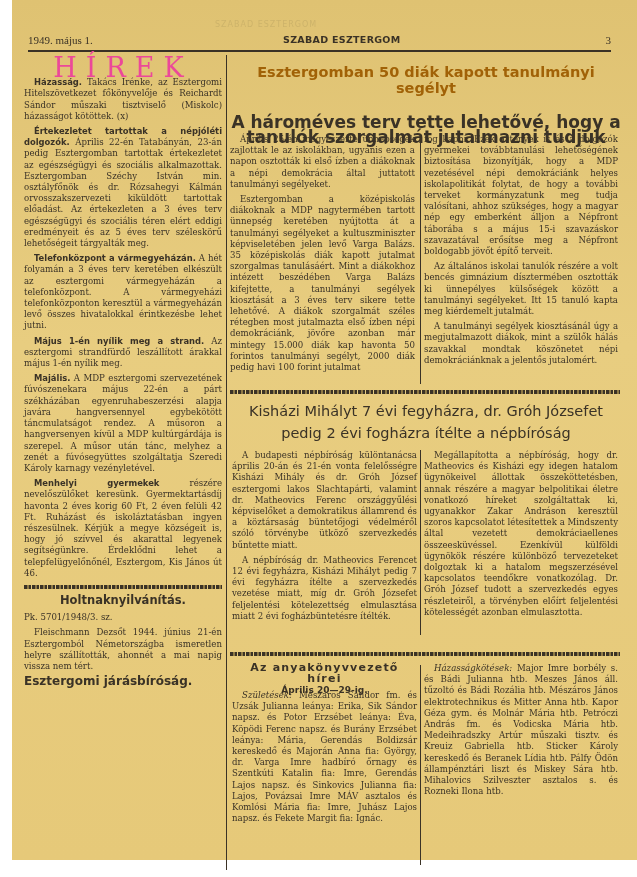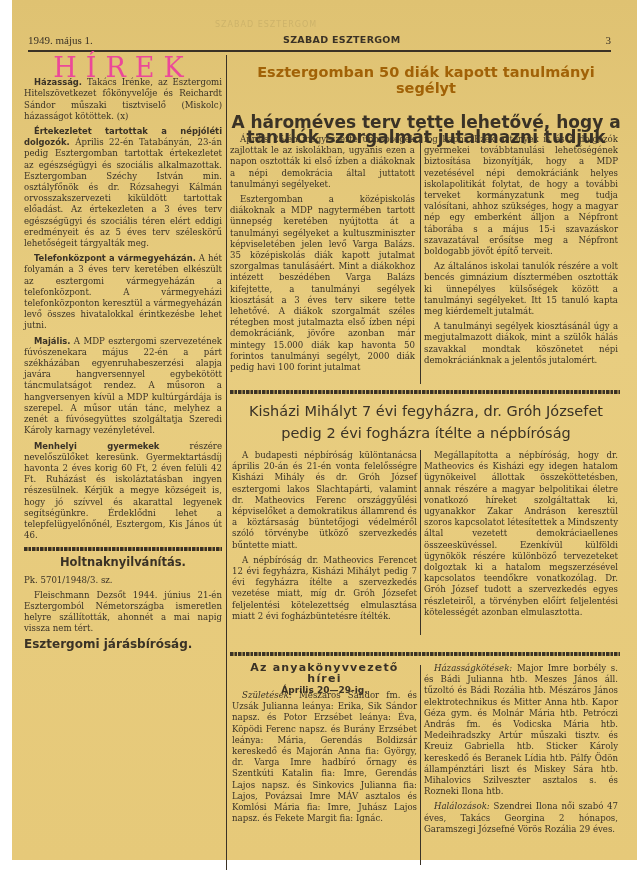--- a/index.html
+++ b/index.html
@@ -56,20 +56,21 @@
 <div class="vrule" style="left:226px; top:55px; height:815px;"></div>
 <div class="vrule" style="left:420px; top:134px; height:250px;"></div>
 <div class="vrule" style="left:420px; top:450px; height:185px;"></div>
 <div class="vrule" style="left:420px; top:665px; height:200px;"></div>
 
 <div class="col c1">
   <div class="hirek">HÍREK</div>
   <p><b>Házasság.</b> <span>Takács Irénke, az Esztergomi Hitelszövetkezet főkönyvelője és Reichardt Sándor műszaki tisztviselő (Miskolc) házasságot kötöttek. (x)</span></p>
   <p><b>Értekezletet tartottak a népjóléti dolgozók.</b> <span>Április 22-én Tatabányán, 23-án pedig Esztergomban tartottak értekezletet az egészségügyi és szociális alkalmazottak. Esztergomban Széchy István min. osztályfőnök és dr. Rózsahegyi Kálmán orvosszakszervezeti kiküldött tartottak előadást. Az értekezleten a 3 éves terv egészségügyi és szociális téren elért eddigi eredményeit és az 5 éves terv széleskörű lehetőségeit tárgyalták meg.</span></p>
   <p><b>Telefonközpont a vármegyeházán.</b> <span>A hét folyamán a 3 éves terv keretében elkészült az esztergomi vármegyeházán a telefonközpont. A vármegyeházi telefonközponton keresztül a vármegyeházán levő összes hivatalokkal érintkezésbe lehet jutni.</span></p>
+  <p><b>Május 1-én nyílik meg a strand.</b> <span>Az esztergomi strandfürdő leszállított árakkal május 1-én nyílik meg.</span></p>
   <p><b>Majális.</b> <span>A MDP esztergomi szervezetének fúvószenekara május 22-én a párt székházában egyenruhabeszerzési alapja javára hangversennyel egybekötött táncmulatságot rendez. A műsoron a hangversenyen kívül a MDP kultúrgárdája is szerepel. A műsor után tánc, melyhez a zenét a fúvósegyüttes szolgáltatja Szeredi Károly karnagy vezényletével.</span></p>
   <p><b>Menhelyi gyermekek</b> <span>részére nevelőszülőket keresünk. Gyermektartásdíj havonta 2 éves korig 60 Ft, 2 éven felüli 42 Ft. Ruházást és iskoláztatásban ingyen részesülnek. Kérjük a megye községeit is, hogy jó szívvel és akarattal legyenek segítségünkre. Érdeklődni lehet a telepfelügyelőnőnél, Esztergom, Kis János út 46.</span></p>
   <div class="wavy"></div>
   <div class="sec-title">Holtnaknyilvánítás.</div>
   <p style="text-indent:0">Pk. 5701/1948/3. sz.</p>
   <p>Fleischmann Dezsőt 1944. június 21-én Esztergomból Németországba ismeretlen helyre szállították, ahonnét a mai napig vissza nem tért.</p>
   <div class="sign">Esztergomi járásbíróság.</div>
 </div>
 
 <div class="h-main h1">Esztergomban 50 diák kapott tanulmányi segélyt</div>
@@ -97,14 +98,13 @@
 
 <div class="col" style="left:232px; top:662px; width:185px;">
   <div class="anya-title">Az anyakönyvvezető hírei</div>
   <div class="anya-sub">Április 20—29-ig.</div>
 </div>
 <div class="col c4a">
   <p><i>Születések:</i> <span>Mészáros Sándor fm. és Uzsák Julianna leánya: Erika, Sik Sándor napsz. és Potor Erzsébet leánya: Éva, Köpödi Ferenc napsz. és Burány Erzsébet leánya: Mária, Gerendás Boldizsár kereskedő és Majorán Anna fia: György, dr. Varga Imre hadbíró őrnagy és Szentkúti Katalin fia: Imre, Gerendás Lajos napsz. és Sinkovics Julianna fia: Lajos, Povázsai Imre MÁV asztalos és Komlósi Mária fia: Imre, Juhász Lajos napsz. és Fekete Margit fia: Ignác.</span></p>
 </div>
 <div class="col c4b">
   <p><i>Házasságkötések:</i> <span>Major Imre borbély s. és Bádi Julianna htb. Meszes János áll. tűzoltó és Bádi Rozália htb. Mészáros János elektrotechnikus és Mitter Anna htb. Kapor Géza gym. és Molnár Mária htb. Petróczi András fm. és Vodicska Mária htb. Medeihradszky Artúr műszaki tisztv. és Kreuiz Gabriella htb. Sticker Károly kereskedő és Beranek Lídia htb. Pálfy Ödön állampénztári liszt és Miskey Sára htb. Mihalovics Szilveszter asztalos s. és Rozneki Ilona htb.</span></p>
-  <p><i>Halálozások:</i> <span>Szendrei Ilona női szabó 47 éves, Takács Georgina 2 hónapos, Garamszegi Józsefné Vörös Rozália 29 éves.</span></p>
 </div>
 
 </body></html>

